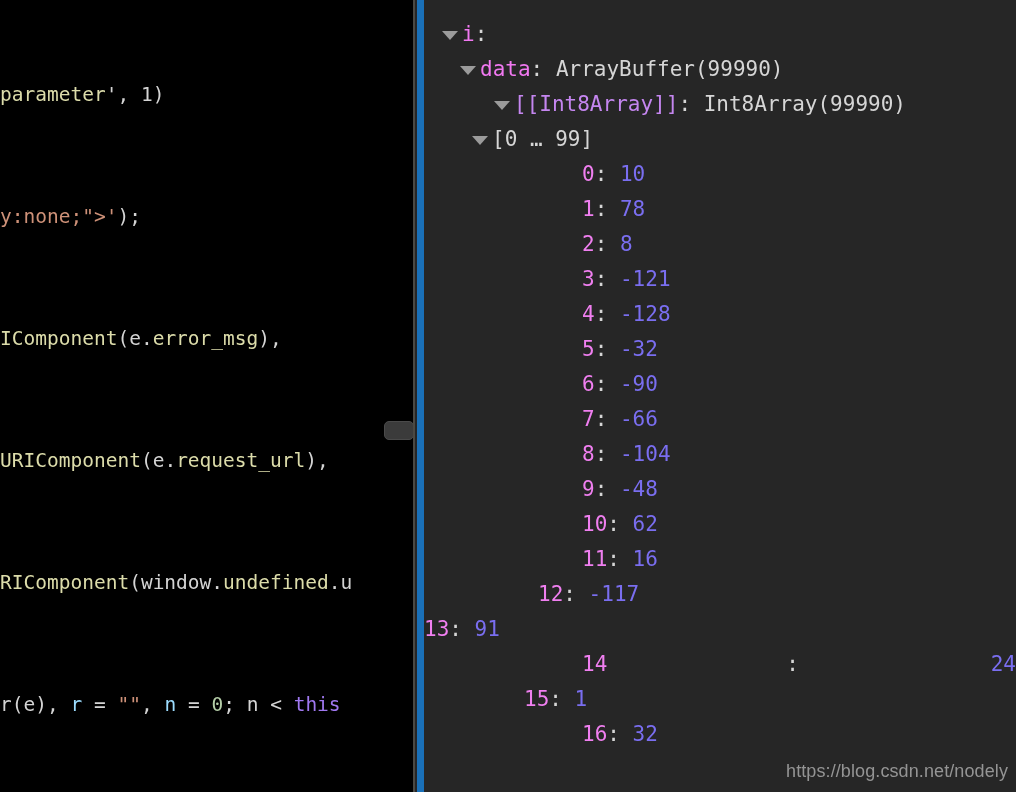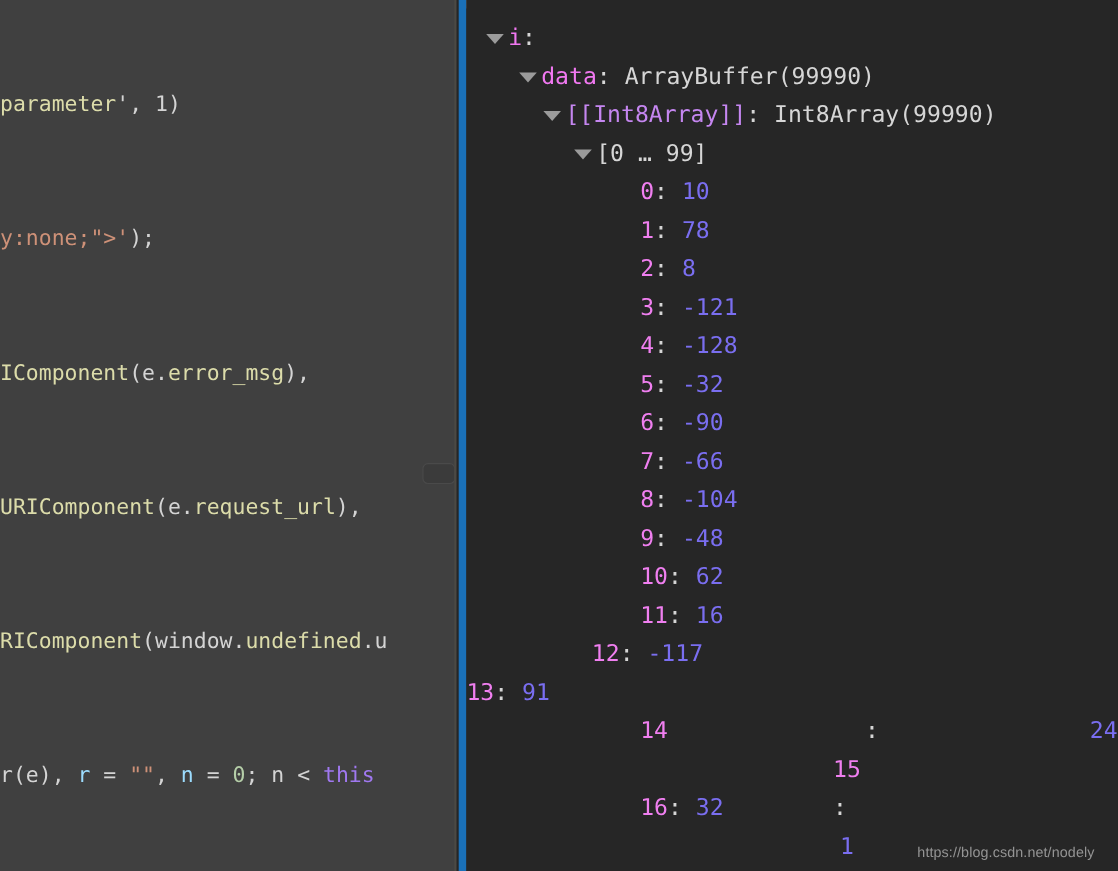--- a/index.html
+++ b/index.html
@@ -17,21 +17,21 @@
     font-family: "DejaVu Sans Mono", "Liberation Mono", monospace;
     -webkit-font-smoothing: antialiased;
   }
 
   
   #editor-pane {
     position: absolute;
     left: 0; top: 0;
     width: 414px; height: 792px;
     overflow: hidden;
-    background: #404040;
+    background: #000000;
   }
   #code-lines {
     position: absolute;
     left: 0;
     top: -12px;
     width: 1400px;
     white-space: pre;
     font-size: 19.5px;
     line-height: 30.5px;
     letter-spacing: 0px;
@@ -134,25 +134,25 @@
     font-size: 21px;
     line-height: 35px;
     display: flex;
     align-items: center;
     overflow: hidden;
   }
 
   
   #watermark {
     position: absolute;
-    right: 21px;
+    right: 8px;
     bottom: 10px;
     color: #9a9a9a;
     font-family: "Liberation Sans", sans-serif;
-    font-size: 13px;
+    font-size: 18px;
     letter-spacing: 0.1px;
     opacity: 0.95;
   }
 </style>
 </head>
 <body>
 
 <div id="screen">
 
   <div id="editor-pane">
@@ -211,50 +211,50 @@
   <div class="row-clipped-top">
     <span class="tri-right"></span><span class="k-name">e</span><span class="colon">: </span><span class="v-plain">u {options: undefined, name: "", pa</span>
   </div>
 
   <div id="tree-pane">
 
     <div class="tree-row" style="margin-top:17px; padding-left:18px;">
       <span class="tri"></span><span class="k-name">i</span><span class="colon">:</span>
     </div>
 
-    <div class="tree-row" style="padding-left:48px;">
+    <div class="tree-row" style="padding-left:36px;">
       <span class="tri"></span><span class="k-name">data</span><span class="colon">: </span><span class="v-plain">ArrayBuffer(99990)</span>
     </div>
 
     <div class="tree-row" style="padding-left:70px;text-align:right;">
       <span class="tri"></span><span class="k-intern">[[Int8Array]]</span><span class="colon">: </span><span class="v-plain">Int8Array(99990)</span>
     </div>
 
 
-    <div class="tree-row" style="padding-left:98px;">
+    <div class="tree-row" style="padding-left:48px;">
       <span class="tri"></span><span class="v-plain">[0 … 99]</span>
     </div>
 
     <div id="entry-list">
         <div class="tree-row" style="padding-left: 158px;"><span class="k-int">0</span><span class="colon">: </span><span class="v-num">10</span></div>
         <div class="tree-row" style="padding-left: 158px;"><span class="k-int">1</span><span class="colon">: </span><span class="v-num">78</span></div>
         <div class="tree-row" style="padding-left: 158px;"><span class="k-int">2</span><span class="colon">: </span><span class="v-num">8</span></div>
         <div class="tree-row" style="padding-left: 158px;"><span class="k-int">3</span><span class="colon">: </span><span class="v-num">-121</span></div>
         <div class="tree-row" style="padding-left: 158px;"><span class="k-int">4</span><span class="colon">: </span><span class="v-num">-128</span></div>
         <div class="tree-row" style="padding-left: 158px;"><span class="k-int">5</span><span class="colon">: </span><span class="v-num">-32</span></div>
         <div class="tree-row" style="padding-left: 158px;"><span class="k-int">6</span><span class="colon">: </span><span class="v-num">-90</span></div>
         <div class="tree-row" style="padding-left: 158px;"><span class="k-int">7</span><span class="colon">: </span><span class="v-num">-66</span></div>
         <div class="tree-row" style="padding-left: 158px;"><span class="k-int">8</span><span class="colon">: </span><span class="v-num">-104</span></div>
         <div class="tree-row" style="padding-left: 158px;"><span class="k-int">9</span><span class="colon">: </span><span class="v-num">-48</span></div>
         <div class="tree-row" style="padding-left: 158px;"><span class="k-int">10</span><span class="colon">: </span><span class="v-num">62</span></div>
         <div class="tree-row" style="padding-left: 158px;"><span class="k-int">11</span><span class="colon">: </span><span class="v-num">16</span></div>
         <div class="tree-row" style="padding-left: 114px;"><span class="k-int">12</span><span class="colon">: </span><span class="v-num">-117</span></div>
         <div class="tree-row" style=""><span class="k-int">13</span><span class="colon">: </span><span class="v-num">91</span></div>
         <div class="tree-row" style="padding-left: 158px; justify-content: space-between;"><span class="k-int">14</span><span class="colon">: </span><span class="v-num">24</span></div>
-        <div class="tree-row" style="padding-left: 100px; flex-direction: column;"><span class="k-int">15</span><span class="colon">: </span><span class="v-num">1</span></div>
+        <div class="tree-row" style="padding-left: 100px;"><span class="k-int">15</span><span class="colon">: </span><span class="v-num">1</span></div>
         <div class="tree-row" style="padding-left: 158px;"><span class="k-int">16</span><span class="colon">: </span><span class="v-num">32</span></div>
       </div>
 
   </div>
 
   <div id="watermark">https://blog.csdn.net/nodely</div>
 
 </div>
 
 </body></html>

